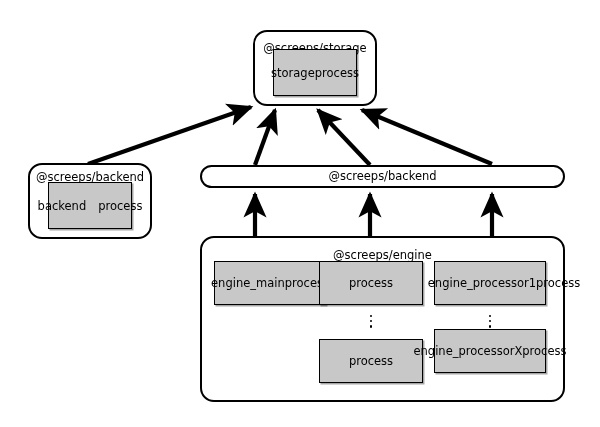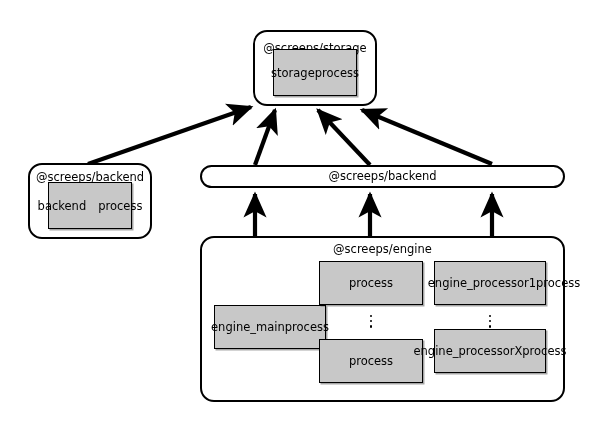--- a/index.html
+++ b/index.html
@@ -87,24 +87,24 @@
     left: 200px; top: 165px; width: 365px; height: 23px;
     border-radius: 12px;
     display: flex;
     align-items: center;
     justify-content: center;
   }
   #pkg-driver .package-title { position: static; }
 
   
   #pkg-engine { left: 200px; top: 236px; width: 365px; height: 166px; }
-  #pkg-engine .package-title { top: 5px; }
-
-  
-  #proc-engine-main      { left: 214px; top: 261px; width: 112px; height: 44px; margin-top: 44px; }
+  #pkg-engine .package-title { top: 11px; }
+
+  
+  #proc-engine-main      { left: 214px; top: 261px; width: 112px; height: 44px; }
   #proc-engine-runner1   { left: 319px; top: 261px; width: 104px; height: 44px; }
   #proc-engine-processor1{ left: 434px; top: 261px; width: 112px; height: 44px; padding-left: 28px; }
   #proc-engine-runnerx   { left: 319px; top: 339px; width: 104px; height: 44px; }
   #proc-engine-processorx{ left: 434px; top: 329px; width: 112px; height: 44px; }
 
   
   .vdots {
     position: absolute;
     z-index: 3;
     width: 10px;

